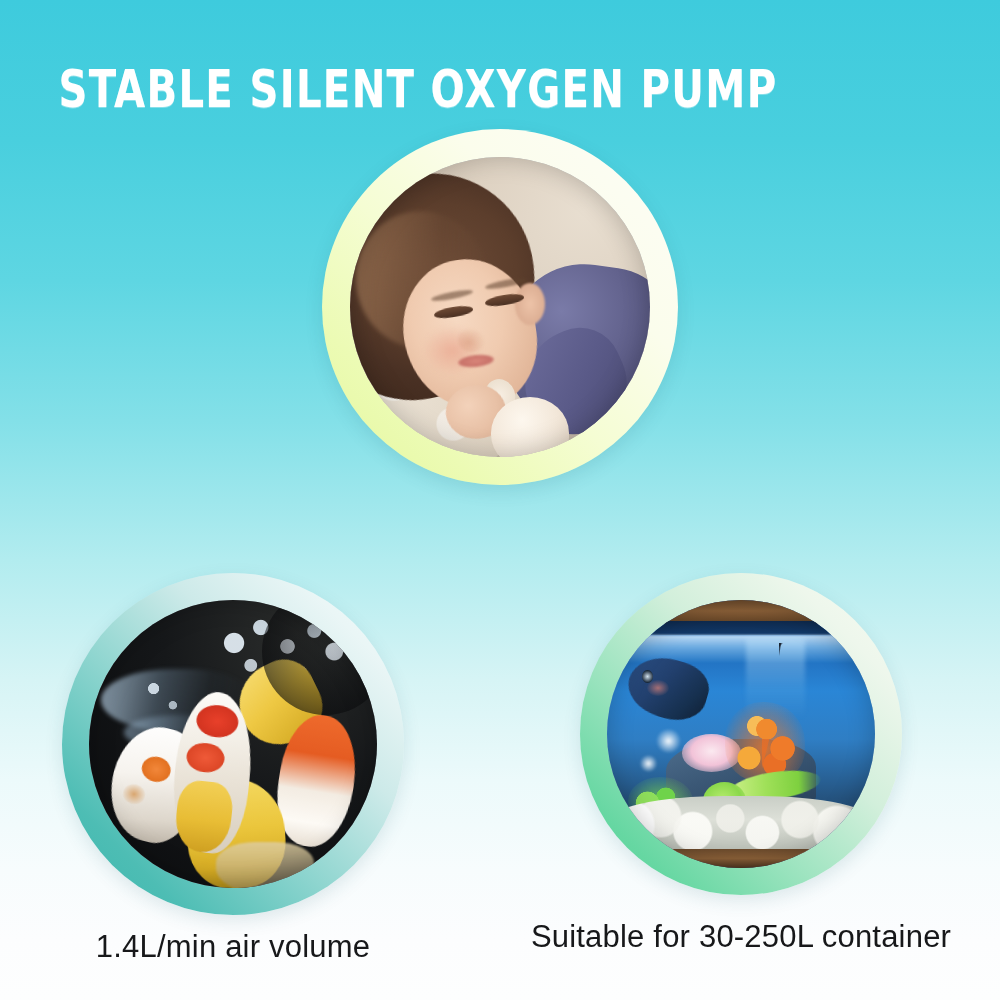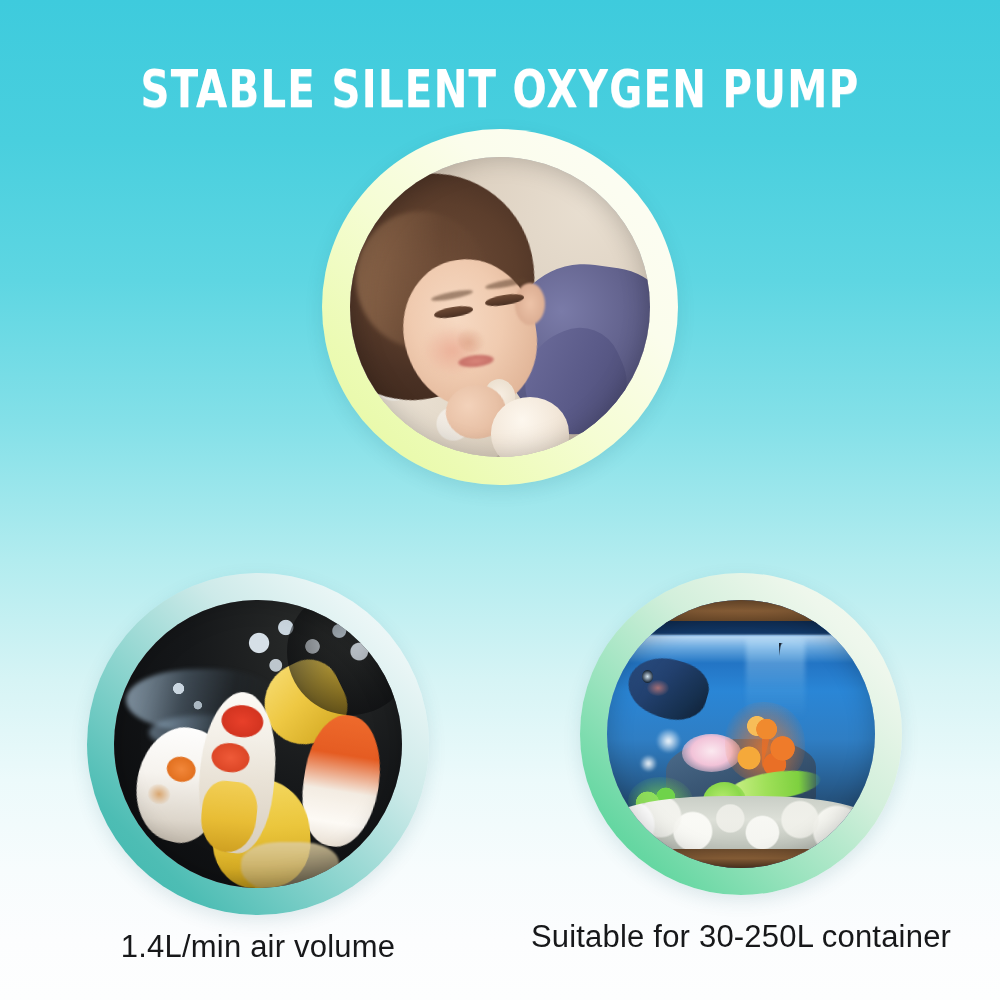--- a/index.html
+++ b/index.html
@@ -26,21 +26,20 @@
         #f7fcfd 87%,
         #fcfdfe 94%,
         #fdfefe 100%);
     overflow:hidden;
   }
 
   
   .title-wrap {
     position:absolute;
     top:62px; left:0; right:0;
-    text-align:center;
   }
   .title {
     display:inline-block;
     color:#ffffff;
     font-family:"Liberation Sans Narrow","DejaVu Sans Condensed","Liberation Sans", sans-serif;
     font-size:52px;
     font-weight:bold;
     letter-spacing:1.5px;
     line-height:1.05;
     transform:scaleX(0.86);
@@ -88,21 +87,21 @@
   
   #badge-noise { top:129px; left:322px; width:356px; }
   #badge-noise .ring {
     width:356px; height:356px;
     background:linear-gradient(to top right, #e3f79b 0%, #ecfbb4 22%, #f5fdd3 45%, #fbfdec 68%, #fdfdf7 100%);
   }
   #badge-noise .photo { width:300px; height:300px; }
   #badge-noise .caption { top:372px; }
 
   
-  #badge-volume { top:573px; left:87px; width:342px; }
+  #badge-volume { top:573px; left:62px; width:342px; }
   #badge-volume .ring {
     width:342px; height:342px;
     background:linear-gradient(to top right, #3bb6ac 0%, #4dbdb4 18%, #8ed5cf 42%, #cdeae9 65%, #eaf6f6 84%, #f5fafb 100%);
   }
   #badge-volume .photo { width:288px; height:288px; }
   #badge-volume .caption { top:356px; }
 
   
   #badge-container { top:573px; left:580px; width:322px; }
   #badge-container .ring {

